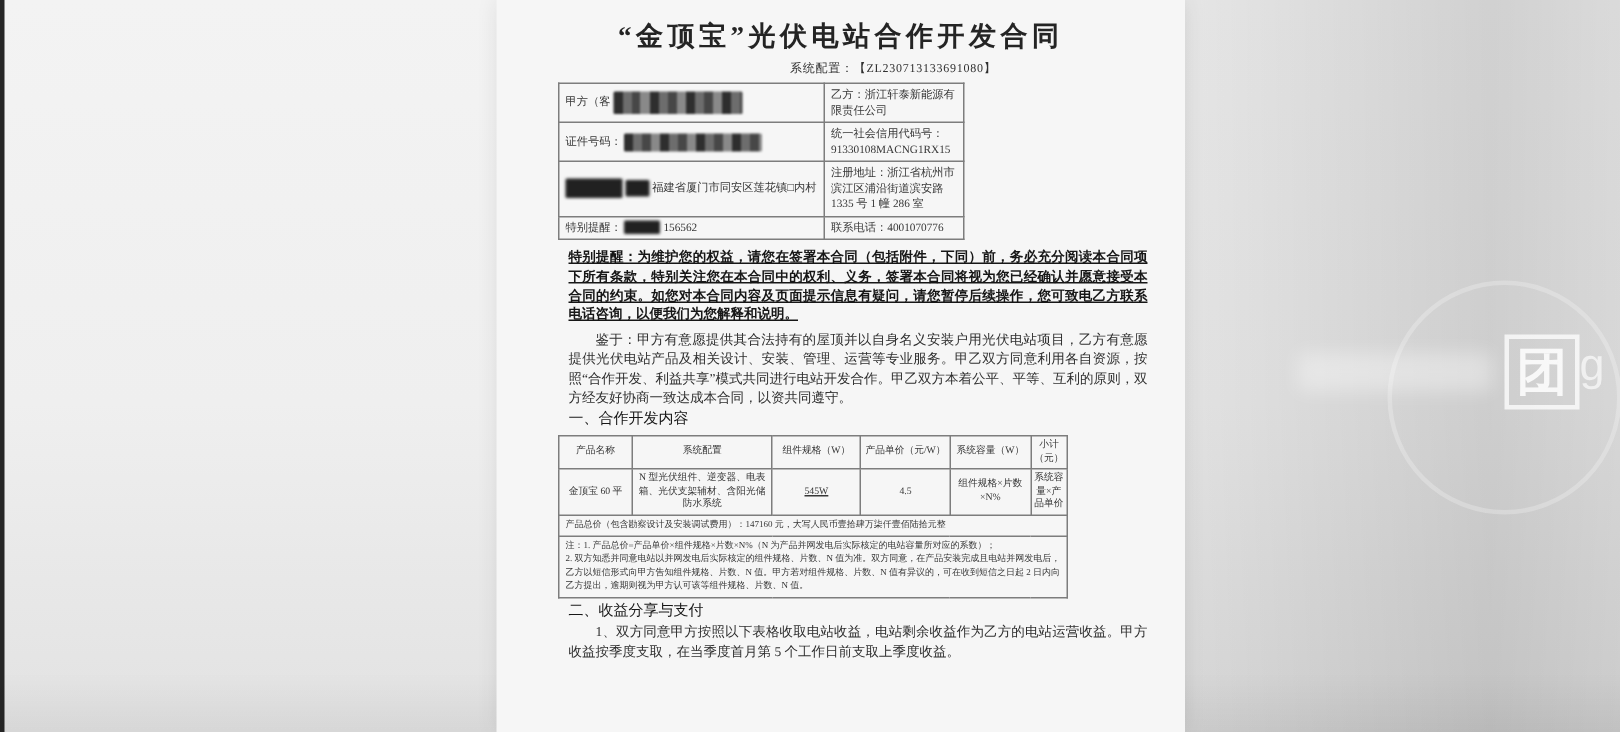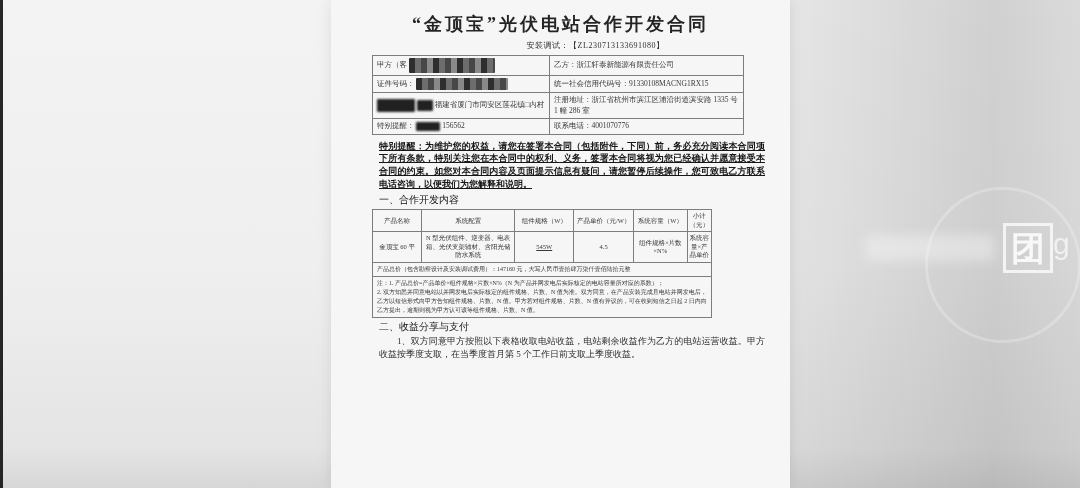--- a/index.html
+++ b/index.html
@@ -19,21 +19,21 @@
     position:absolute;left:331px;top:0;width:459px;height:488px;
     background:#fcfcfc;box-shadow:0 0 14px rgba(0,0,0,0.10);
     color:#2c2c2c;filter:blur(0.3px) contrast(0.95);
     overflow:hidden;
   }
   .page-inner{padding:8px 0 0 0;}
   .title{font-size:18px;font-weight:bold;text-align:center;letter-spacing:3px;margin-top:4px;color:#1f1f1f;}
   .contract-no{font-size:8px;text-align:center;margin-top:4px;padding-left:70px;letter-spacing:0.5px;}
 
   table{border-collapse:collapse;}
-  .party-table{width:372px;margin:4px 0 0 41px;font-size:7.5px;line-height:10.5px;}
+  .party-table{width:271px;margin:4px 0 0 41px;font-size:7.5px;line-height:10.5px;}
   .party-table td{border:1px solid #7d7d7d;padding:2px 4px;vertical-align:middle;color:#333;}
   .party-table td.lcol{width:168px;}
   .blob{display:inline-block;background:#1c1c1c;filter:blur(1.1px);vertical-align:middle;border-radius:1px;}
   .mosaic{display:inline-block;vertical-align:middle;border-radius:1px;filter:blur(0.6px);
     background:repeating-linear-gradient(90deg,#2a2a2a 0 6px,#6c6c6c 6px 12px,#444 12px 18px,#8a8a8a 18px 24px);}
 
   .body-text{width:386px;margin-left:48px;font-size:9px;line-height:12.8px;text-align:justify;color:#2a2a2a;}
   .notice{font-weight:bold;text-decoration:underline;margin-top:5px;color:#111;}
   .para{margin-top:4px;text-indent:2em;}
   .heading{font-weight:normal;font-size:10px;margin-top:3px;color:#111;}
@@ -57,21 +57,21 @@
 </style>
 </head>
 <body>
 
 <div class="edge-strip"></div>
 <div class="bottom-shade"></div>
 
 <div class="page">
   <div class="page-inner">
     <div class="title">“金顶宝”光伏电站合作开发合同</div>
-    <div class="contract-no">安装调试：【ZL230713133691080】</div>
+    <div class="contract-no">系统配置：【ZL230713133691080】</div>
 
     <table class="party-table">
       <tbody>
           <tr>
         <td class="lcol">
           <span>甲方（客</span>
           <span class="mosaic" style="width:86px;height:15px;"></span>
         </td>
         <td>乙方：浙江轩泰新能源有限责任公司</td>
       </tr>
@@ -96,20 +96,21 @@
           <span class="blob" style="width:24px;height:9px;"></span>
           <span>156562</span>
         </td>
         <td>联系电话：4001070776</td>
       </tr>
     </tbody>
       </table>
 
     <div class="body-text notice">特别提醒：为维护您的权益，请您在签署本合同（包括附件，下同）前，务必充分阅读本合同项下所有条款，特别关注您在本合同中的权利、义务，签署本合同将视为您已经确认并愿意接受本合同的约束。如您对本合同内容及页面提示信息有疑问，请您暂停后续操作，您可致电乙方联系电话咨询，以便我们为您解释和说明。</div>
 
+    <div class="body-text para">鉴于：甲方有意愿提供其合法持有的屋顶并以自身名义安装户用光伏电站项目，乙方有意愿提供光伏电站产品及相关设计、安装、管理、运营等专业服务。甲乙双方同意利用各自资源，按照“合作开发、利益共享”模式共同进行电站开发合作。甲乙双方本着公平、平等、互利的原则，双方经友好协商一致达成本合同，以资共同遵守。</div>
 
     <div class="body-text heading">一、合作开发内容</div>
 
     <table class="prod-table">
       <tbody>
           <tr>
         <th style="width:46px;">产品名称</th>
         <th style="width:92px;">系统配置</th>
         <th style="width:56px;">组件规格（W）</th>
         <th style="width:56px;">产品单价（元/W）</th>

